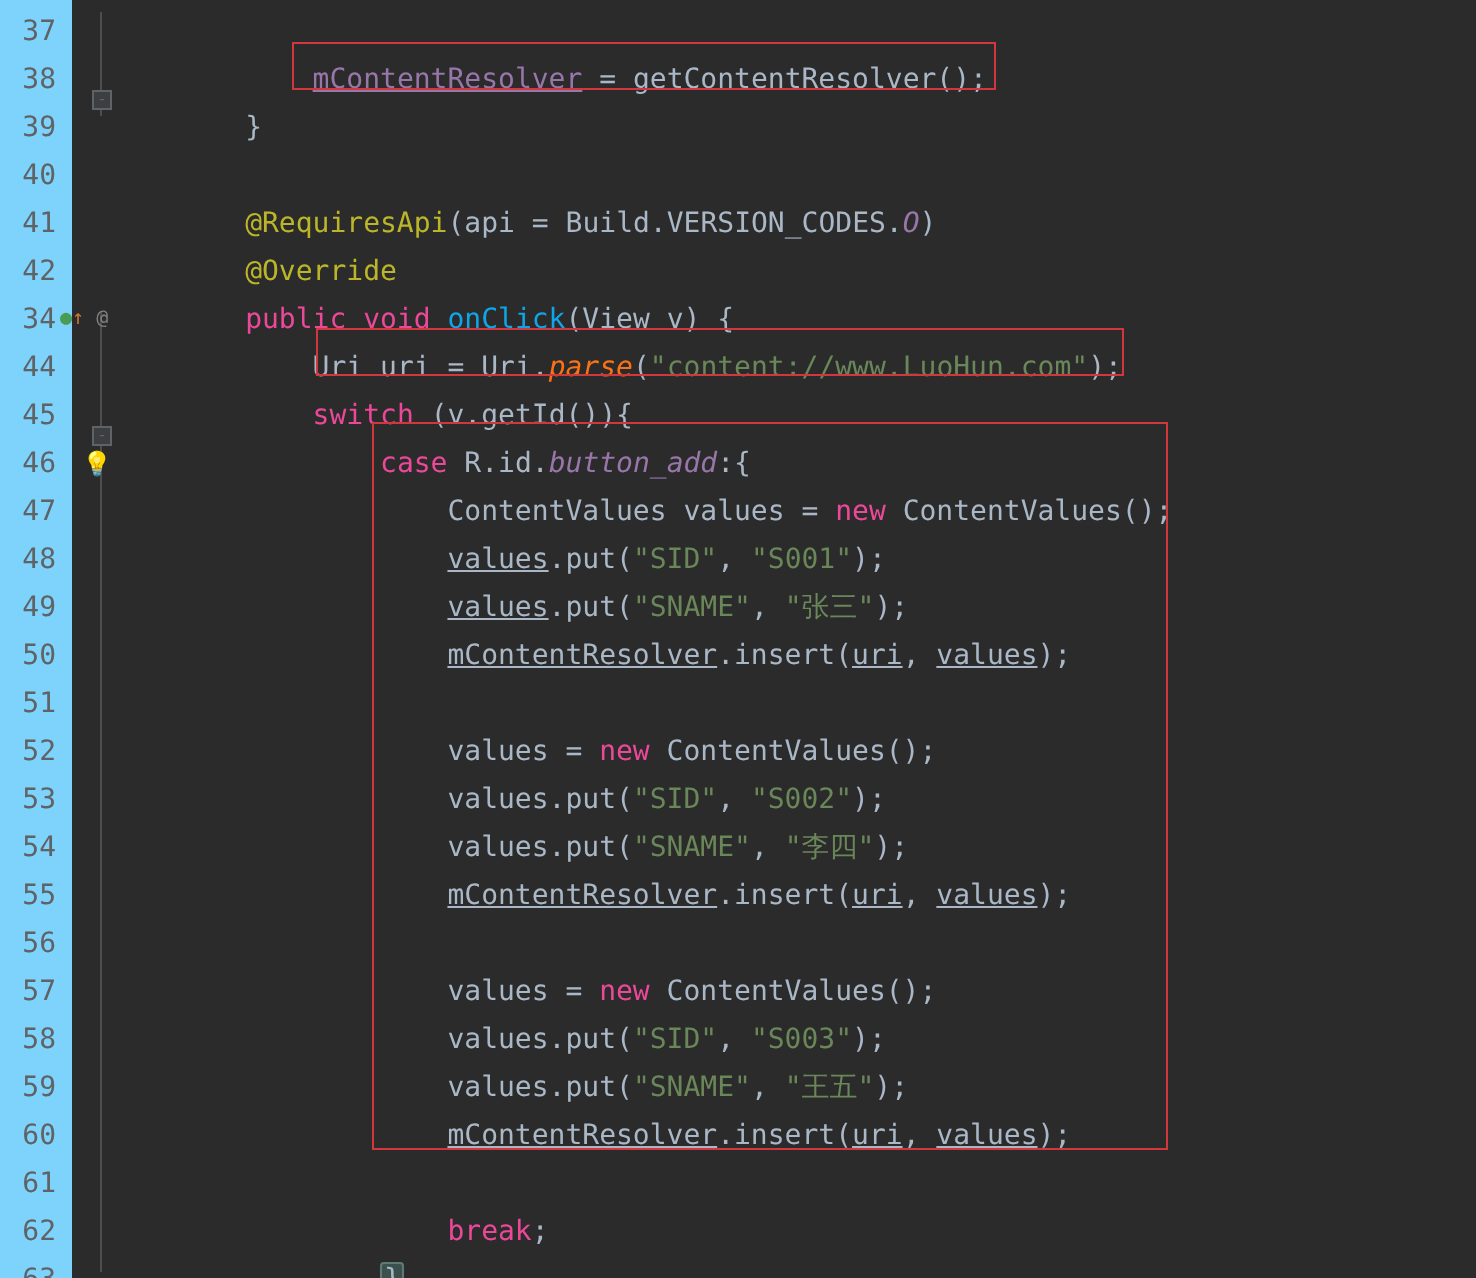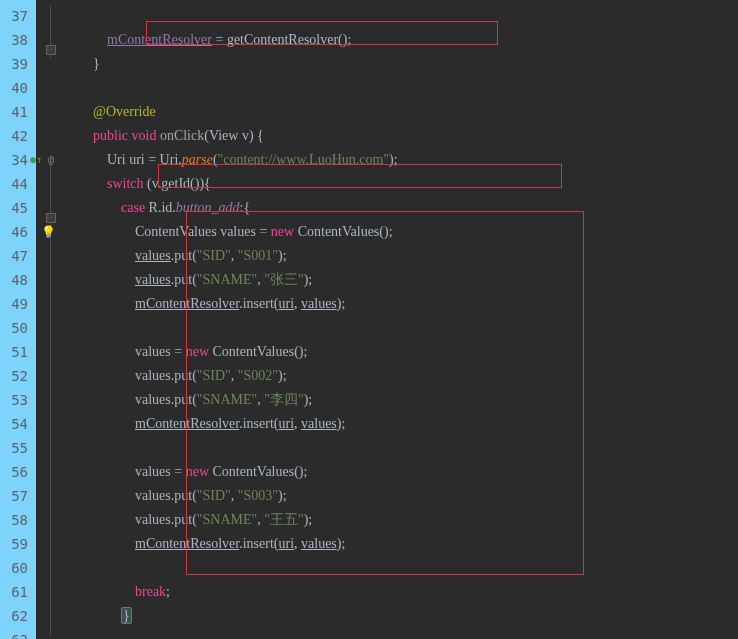--- a/index.html
+++ b/index.html
@@ -37,25 +37,24 @@
   }
   .code {
     padding: 4px 0 4px 8px;
     position: relative;
     flex: 1;
   }
   .line {
     height: 24px;
     line-height: 24px;
     white-space: pre;
-    font-family: Liberation Serif, serif;
   }
   
   .kw   { color: #ec4899; }
-  .fn   { color: #a3a3a3; }
+  .fn   { color: #0ea5e9; }
   .fld-u{ color: #9876aa; text-decoration: underline; }
   .at   { color: #bbb529; }
   .const{ color: #9876aa; font-style: italic; }
   .str  { color: #6a8759; }
   .static{ font-style: italic; color: #f97316; }
   .param { color: #a9b7c6; }
   .punc { color: #a9b7c6; }
   .field-it { color:#9876aa; font-style: italic; margin-top: 31px; }
   .u    { text-decoration: underline; }
 
@@ -143,20 +142,21 @@
     <div class="foldh" style="top:45px">-</div>
     <div class="foldline" style="top:156px;height:480px"></div>
     <div class="foldh" style="top:213px">-</div>
   <div class="bulb" style="top: 220px;">💡</div>
     </div>
   <div class="code" id="code">
       <div class="line">          </div>
       <div class="line">          <span class="fld-u">mContentResolver</span> <span class="punc">=</span> <span class="punc">getContentResolver()</span><span class="punc">;</span></div>
       <div class="line">      <span class="punc">}</span></div>
       <div class="line">  </div>
+      <div class="line">      <span class="at">@RequiresApi</span><span class="punc">(</span><span class="param">api</span> <span class="punc">=</span> <span class="punc">Build.VERSION_CODES.</span><span class="const">O</span><span class="punc">)</span></div>
       <div class="line">      <span class="at">@Override</span></div>
       <div class="line">      <span class="kw">public void </span><span class="fn">onClick</span><span class="punc">(View v) {</span></div>
       <div class="line">          <span class="punc">Uri uri = Uri.</span><span class="static">parse</span><span class="punc">(</span><span class="str">"content://www.LuoHun.com"</span><span class="punc">);</span></div>
       <div class="line">          <span class="kw">switch </span><span class="punc">(v.getId()){</span></div>
       <div class="line">              <span class="kw">case </span><span class="punc">R.id.</span><span class="field-it">button_add</span><span class="punc">:{</span></div>
       <div class="line">                  <span class="punc">ContentValues values = </span><span class="kw">new </span><span class="punc">ContentValues();</span></div>
       <div class="line">                  <span class="punc u">values</span><span class="punc">.put(</span><span class="str">"SID"</span><span class="punc">, </span><span class="str">"S001"</span><span class="punc">);</span></div>
       <div class="line">                  <span class="punc u">values</span><span class="punc">.put(</span><span class="str">"SNAME"</span><span class="punc">, </span><span class="str">"张三"</span><span class="punc">);</span></div>
       <div class="line">                  <span class="punc u">mContentResolver</span><span class="punc">.insert(</span><span class="punc u">uri</span><span class="punc">, </span><span class="punc u">values</span><span class="punc">);</span></div>
       <div class="line">                  </div>

